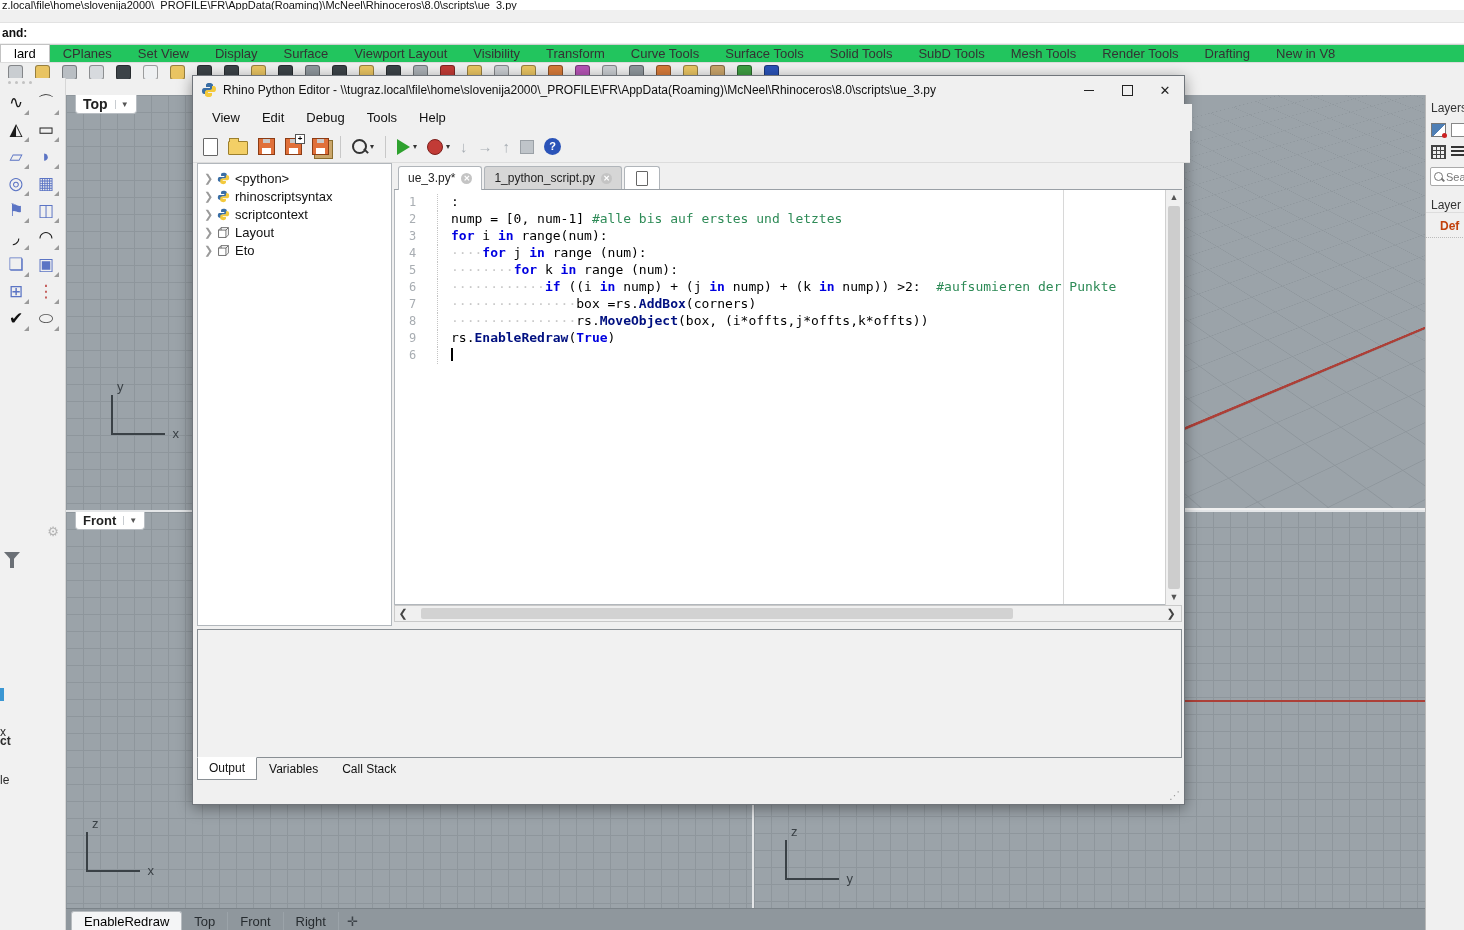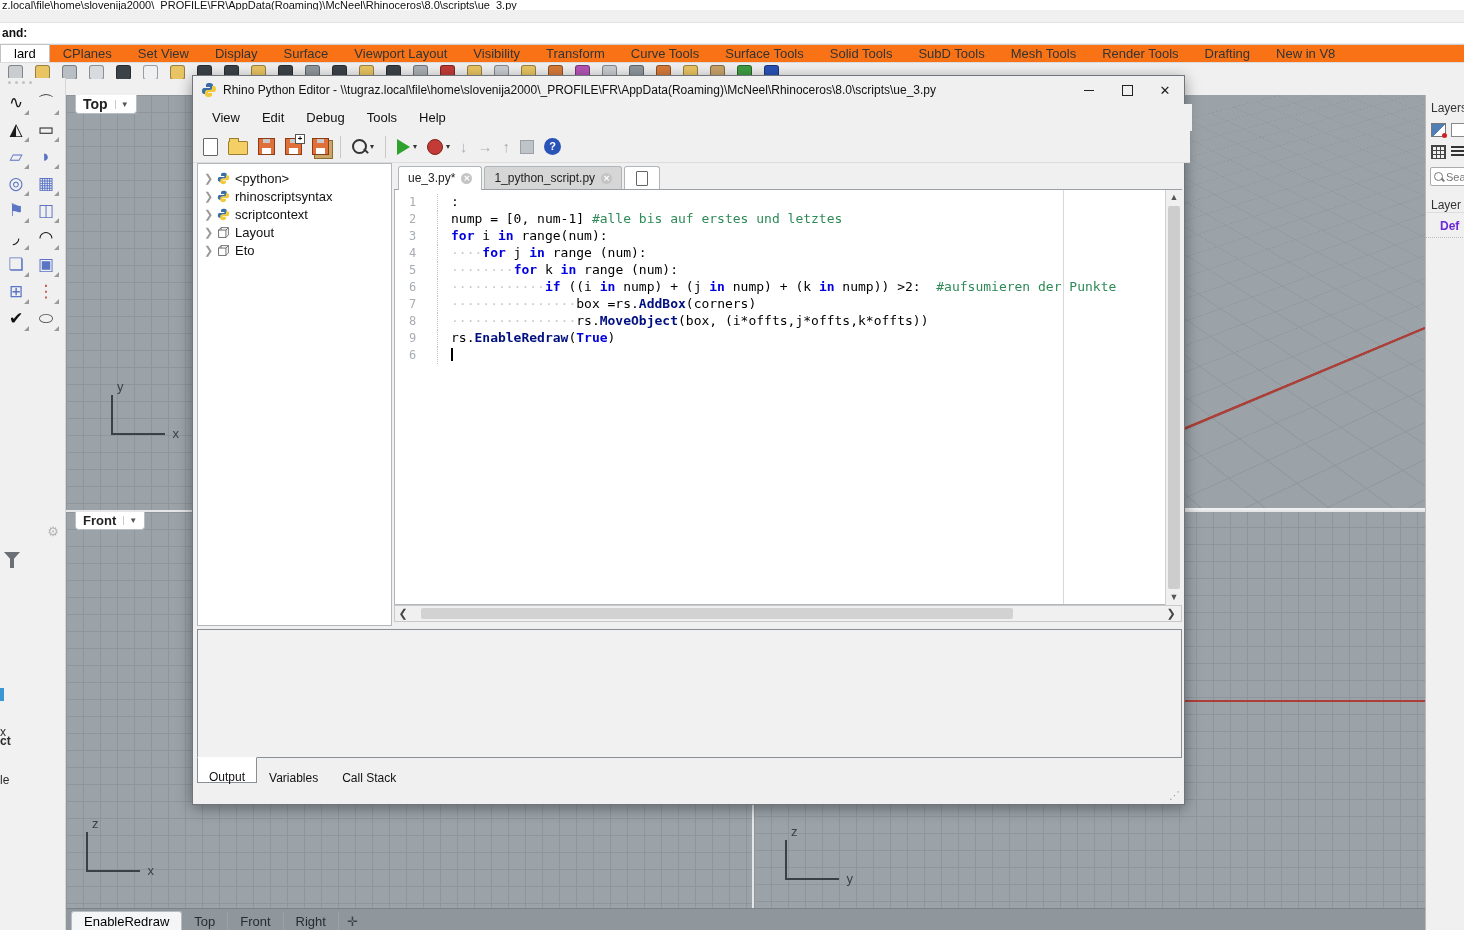--- a/index.html
+++ b/index.html
@@ -5,21 +5,21 @@
   html,body{margin:0;padding:0;background:#d4d4d4;}
   #root{position:relative;width:1464px;height:930px;overflow:hidden;
         font-family:"Liberation Sans",sans-serif;background:#f0f0f0;}
   
   .cmd-history{position:absolute;left:0;top:0;width:100%;height:10px;background:#fff;
     font-size:11px;line-height:11px;color:#111;overflow:hidden;white-space:nowrap;padding-left:2px;}
   .cmd-gap{position:absolute;left:0;top:10px;width:100%;height:12px;background:#f0f0f0;border-bottom:1px solid #e2e2e2;}
   .cmd-line{position:absolute;left:0;top:23px;width:100%;height:20px;background:#fff;
     font-size:12px;font-weight:bold;color:#111;line-height:20px;padding-left:2px;}
   
-  .rtabs{position:absolute;left:0;top:44px;width:100%;height:18px;background:#f97316;
+  .rtabs{position:absolute;left:0;top:44px;width:100%;height:18px;background:#22c55e;
     border-top:1px solid #d0d0d0;display:flex;align-items:flex-end;font-size:13px;color:#333;}
   .rtab{padding:1px 13px 2px 13px;white-space:nowrap;cursor:default;}
   .rtab.active{background:#fff;border:1px solid #c3c3c3;border-bottom:none;color:#000;}
   
   .ricons{position:absolute;left:0;top:62px;width:100%;height:16px;background:#f0f0f0;
     border-top:1px solid #dcdcdc;display:flex;align-items:flex-start;padding-left:2px;overflow:hidden;}
   .tico{width:13px;height:13px;margin:2px 6px 0 6px;border-radius:3px;flex:none;border:1px solid rgba(0,0,0,.35);}
   
   .sidebar{position:absolute;left:0;top:78px;width:65px;height:442px;background:#f0f0f0;border-right:1px solid #d6d6d6;}
   .tb-dots{height:8px;display:flex;gap:4px;padding:3px 0 0 8px;}
@@ -81,21 +81,21 @@
   .lyr-grid{width:13px;height:12px;border:1px solid #444;
     background:linear-gradient(#444 1px,transparent 1px),linear-gradient(90deg,#444 1px,transparent 1px);
     background-size:4px 4px;}
   .lyr-menu{width:14px;height:12px;display:flex;flex-direction:column;justify-content:space-around;}
   .lyr-menu i{height:2px;background:#333;}
   .lyr-search{margin:8px 0 0 4px;width:60px;height:17px;background:#fff;border:1px solid #aaa;border-radius:2px;
     display:flex;align-items:center;color:#777;font-size:11px;gap:3px;padding-left:3px;}
   .mag{width:7px;height:7px;border:1.5px solid #777;border-radius:50%;position:relative;flex:none;}
   .mag::after{content:"";position:absolute;left:6px;top:6px;width:4px;height:1.5px;background:#777;transform:rotate(45deg);}
   .lyr-col{padding:12px 0 0 5px;border-bottom:1px solid #ddd;}
-  .lyr-def{padding:6px 0 4px 14px;font-weight:bold;color:#6d28d9;border-bottom:1px dotted #bbb;}
+  .lyr-def{padding:6px 0 4px 14px;font-weight:bold;color:#c2410c;border-bottom:1px dotted #bbb;}
   
   .dialog{position:absolute;left:192px;top:75px;width:993px;height:730px;background:#f0f0f0;
     border:1px solid #70757b;box-shadow:0 3px 14px rgba(0,0,0,.4);box-sizing:border-box;}
   .dlg-title{position:absolute;left:0;top:0;width:100%;height:28px;background:#f0f0f0;display:flex;align-items:center;}
   .dlg-title .ttxt{font-size:12px;color:#111;margin-left:6px;white-space:nowrap;overflow:hidden;flex:1;}
   .winbtn{width:38px;height:27px;display:flex;align-items:center;justify-content:center;color:#222;flex:none;}
   .wb-min i{width:10px;height:1px;background:#222;display:block;}
   .wb-max i{width:9px;height:9px;border:1px solid #222;display:block;}
   .wb-close{font-size:13px;}
   .pyico{width:16px;height:16px;margin-left:8px;flex:none;}
@@ -156,21 +156,21 @@
   .vs-a{height:15px;text-align:center;font-size:9px;color:#555;line-height:15px;}
   .vs-thumb{position:absolute;left:2px;right:2px;top:16px;bottom:16px;background:#cdcdcd;border-radius:2px;}
   .vs-down{position:absolute;bottom:0;width:100%;}
   .hscroll{position:absolute;left:0;top:442px;width:100%;height:17px;background:#f0f0f0;border:1px solid #c9c9c9;box-sizing:border-box;display:flex;align-items:center;}
   .hs-a{width:16px;text-align:center;font-size:11px;color:#444;}
   .hs-thumb{margin-left:10px;width:592px;height:11px;background:#d2d2d2;border-radius:2px;}
   .hs-right{position:absolute;right:2px;}
   .out-panel{position:absolute;left:4px;top:553px;width:985px;height:129px;background:#f1f1f1;
     border:1px solid #898f94;box-sizing:border-box;}
   .bot-tabs{position:absolute;left:4px;top:682px;height:22px;display:flex;font-size:12px;color:#111;}
-  .btab{padding:12px 11px;border:1px solid transparent;}
+  .btab{padding:3px 11px;border:1px solid transparent;}
   .btab.active{background:#fff;border:1px solid #898f94;border-top:1px solid #fff;margin-top:-1px;}
   .dlg-grip{position:absolute;right:4px;bottom:2px;color:#9a9a9a;font-size:11px;}
 </style>
 </head>
 <body>
 
 <div id="root">
 
   <div class="cmd-history"><span>z.local\file\home\slovenija2000\_PROFILE\FR\AppData(Roaming)\McNeel\Rhinoceros\8.0\scripts\ue_3.py</span></div>
   <div class="cmd-gap"></div>

